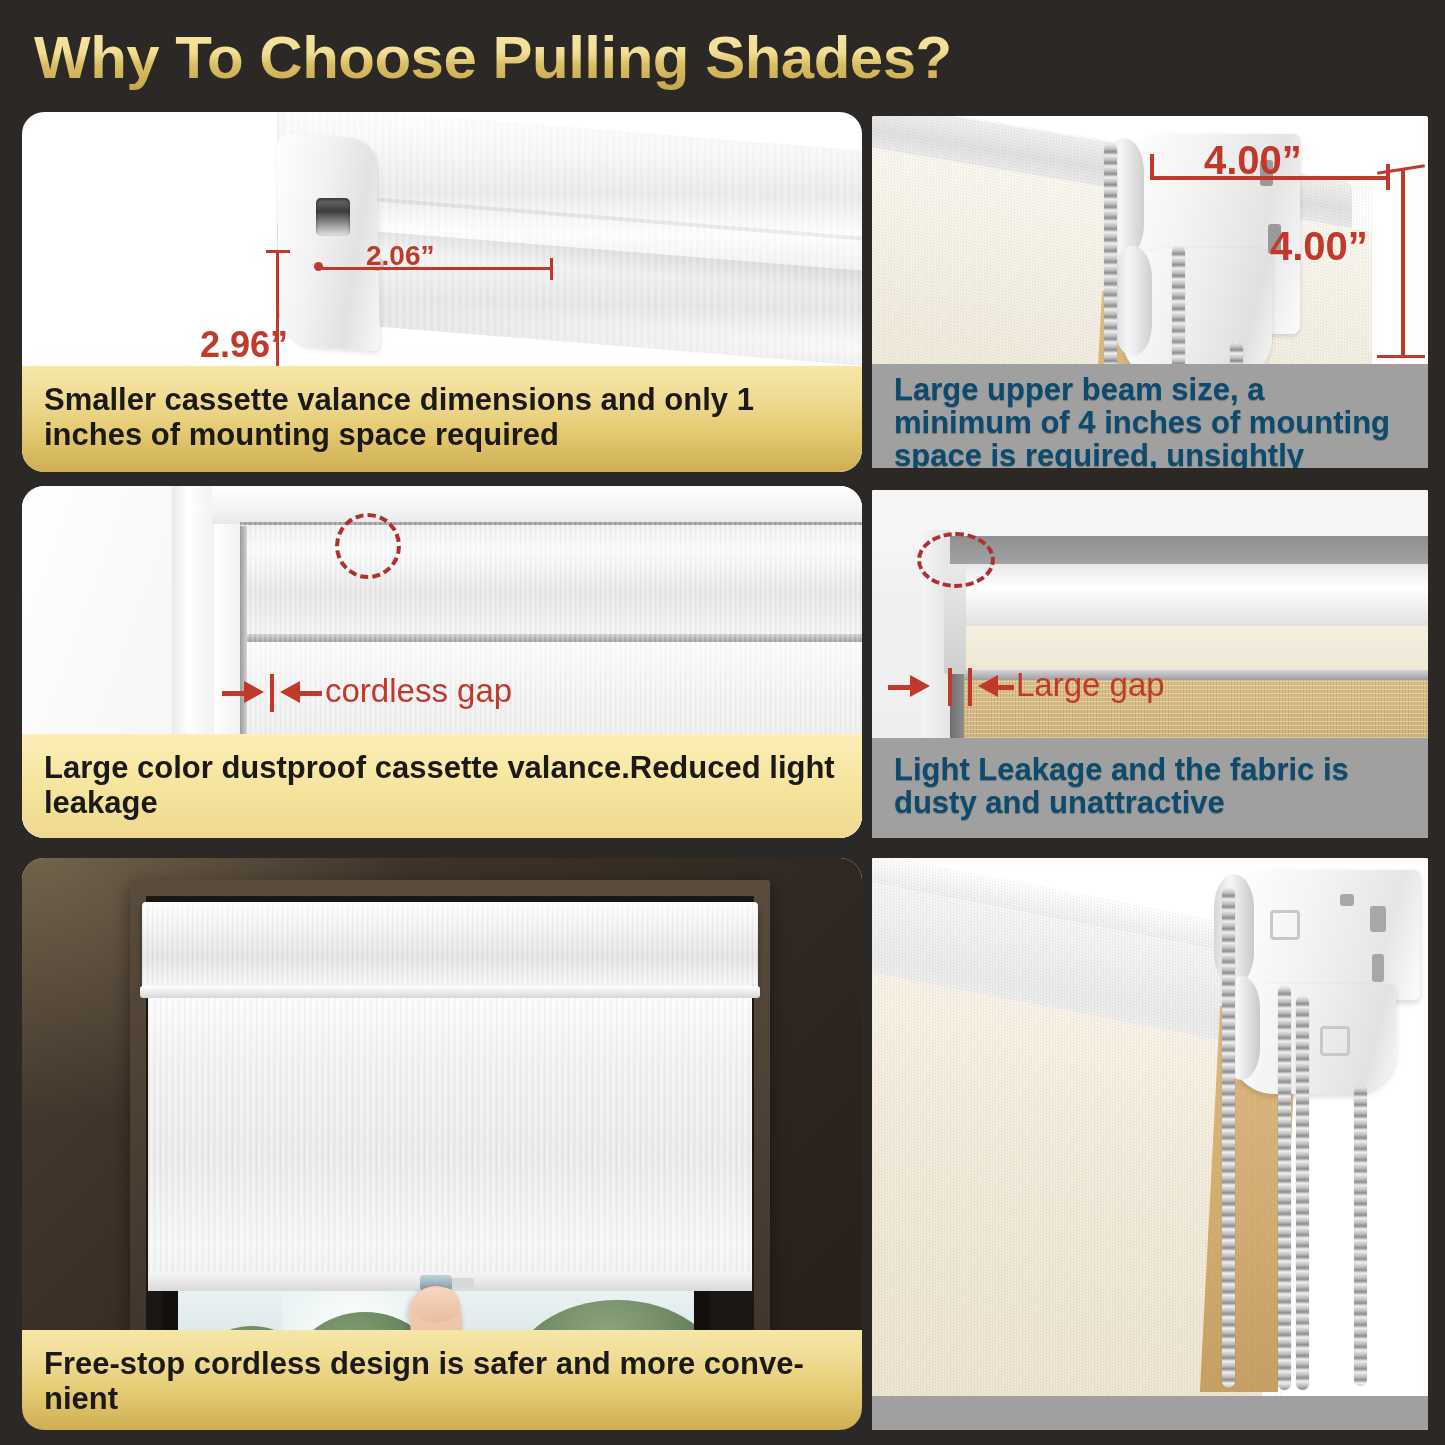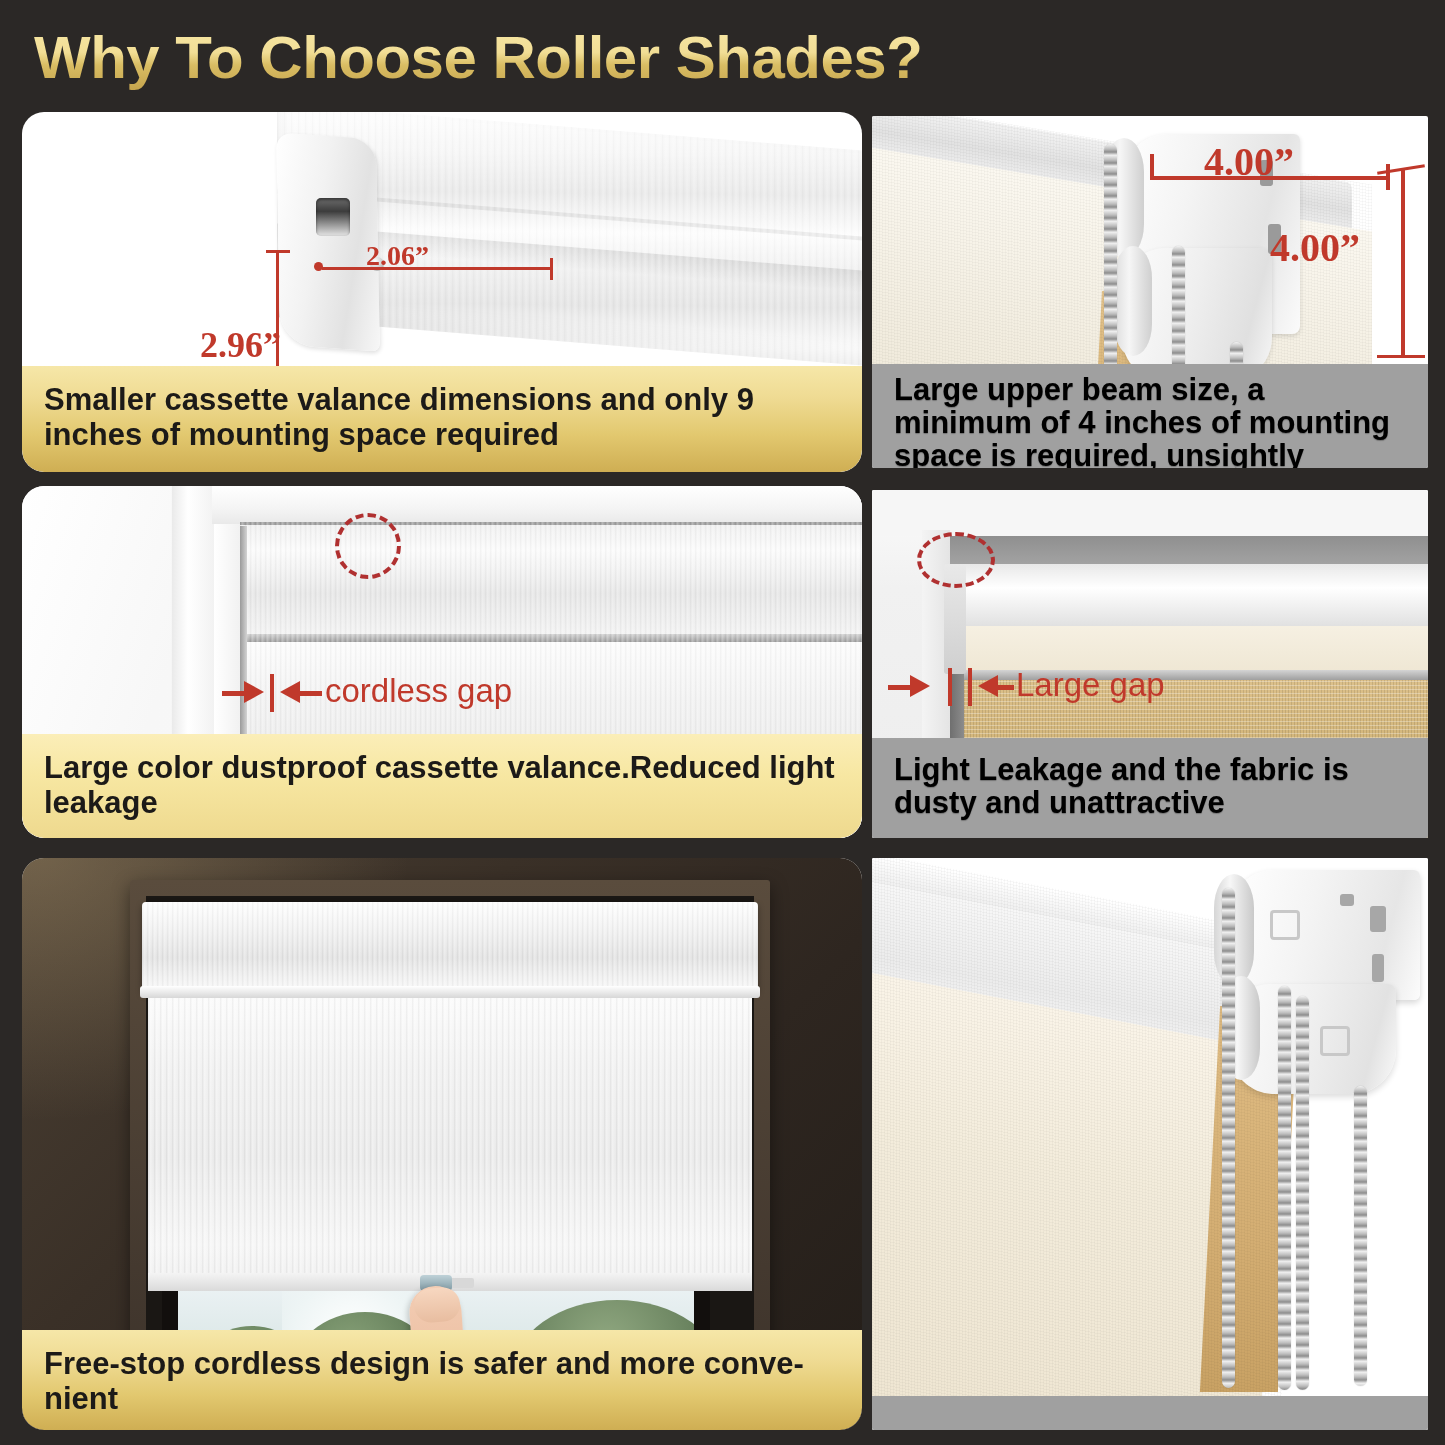--- a/index.html
+++ b/index.html
@@ -41,21 +41,21 @@
     position:absolute; left:0; right:0; bottom:0;
     padding:16px 20px 18px 22px;
     font-weight:bold; line-height:1.13;
   }
   .cap.gold {
     background:linear-gradient(180deg,#f6e7a8 0%,#efdb93 30%,#e2c86f 65%,#cfae53 100%);
     color:#1c1a18; font-size:31px;
     border-radius:0 0 22px 22px;
   }
   .cap.gray {
-    background:#a0a0a0; color:#000000; font-size:31px;
+    background:#a0a0a0; color:#0c4a6e; font-size:31px;
     text-shadow:0 1px 1px rgba(0,0,0,.28);
     line-height:1.06;
   }
   .cap.gold.light {
     background:linear-gradient(180deg,#fbeeb8 0%,#f7e7a2 40%,#eed98e 100%);
   }
 
   .capL1 { height:106px; }
   .capR1 { height:104px; padding-top:10px; }
   .capL2 { height:104px; }
@@ -113,21 +113,21 @@
     box-shadow:0 1px 2px rgba(0,0,0,.2);
   }
   .v1-dot{
     position:absolute; left:292px; top:150px; width:9px; height:9px;
     border-radius:50%; background:#c0392b;
   }
   
   .dimline { position:absolute; background:#c0392b; }
   .dimtext {
     position:absolute; color:#c0392b; font-weight:bold;
-    font-family:Liberation Serif, serif; white-space:nowrap;
+    font-family:Liberation Sans, sans-serif; white-space:nowrap;
   }
   .d1-vline { left:254px; top:138px; width:3px; height:190px; }
   .d1-vtop  { left:244px; top:138px; width:24px; height:3px; }
   .d1-vbot  { left:244px; top:325px; width:24px; height:3px; }
   .d1-549   { left:178px; top:212px; font-size:36px; }
   .d1-hline { left:300px; top:155px; width:230px; height:3px; }
   .d1-hend  { left:528px; top:146px; width:3px; height:22px; }
   .d1-206   { left:344px; top:128px; font-size:28px; }
 
   
@@ -463,42 +463,42 @@
   .b-icon{
     position:absolute; width:30px; height:30px;
     border:3px solid #c8c8c8; border-radius:4px;
   }
 </style>
 </head>
 <body>
 
 <div class="page">
 
-  <div class="title">Why To Choose Roller Shades?</div>
+  <div class="title">Why To Choose Pulling Shades?</div>
 
   <div class="panel left pL1">
     <div class="photo">
       <div class="v1-body"></div>
       <div class="v1-streaks"></div>
       <div class="v1-endcap"></div>
       <div class="v1-slot"></div>
       <div class="v1-screw1"></div>
       <div class="v1-screw2"></div>
       <div class="v1-dot"></div>
 
       <div class="dimline d1-vline"></div>
       <div class="dimline d1-vtop"></div>
       <div class="dimline d1-vbot"></div>
       <div class="dimtext d1-549">2.96”</div>
 
       <div class="dimline d1-hline"></div>
       <div class="dimline d1-hend"></div>
       <div class="dimtext d1-206">2.06”</div>
     </div>
-    <div class="cap gold capL1">Smaller cassette valance dimensions and only 9 inches of mounting space required</div>
+    <div class="cap gold capL1">Smaller cassette valance dimensions and only 1 inches of mounting space required</div>
   </div>
 
   <div class="panel right pR1">
     <div class="photo">
       <div class="r1-shade-top"></div>
       <div class="r1-shade"></div>
       <div class="r1-tan"></div>
       <div class="r1-weave"></div>
       <div class="r1-bracket"></div>
       <div class="r1-bracket2"></div>

